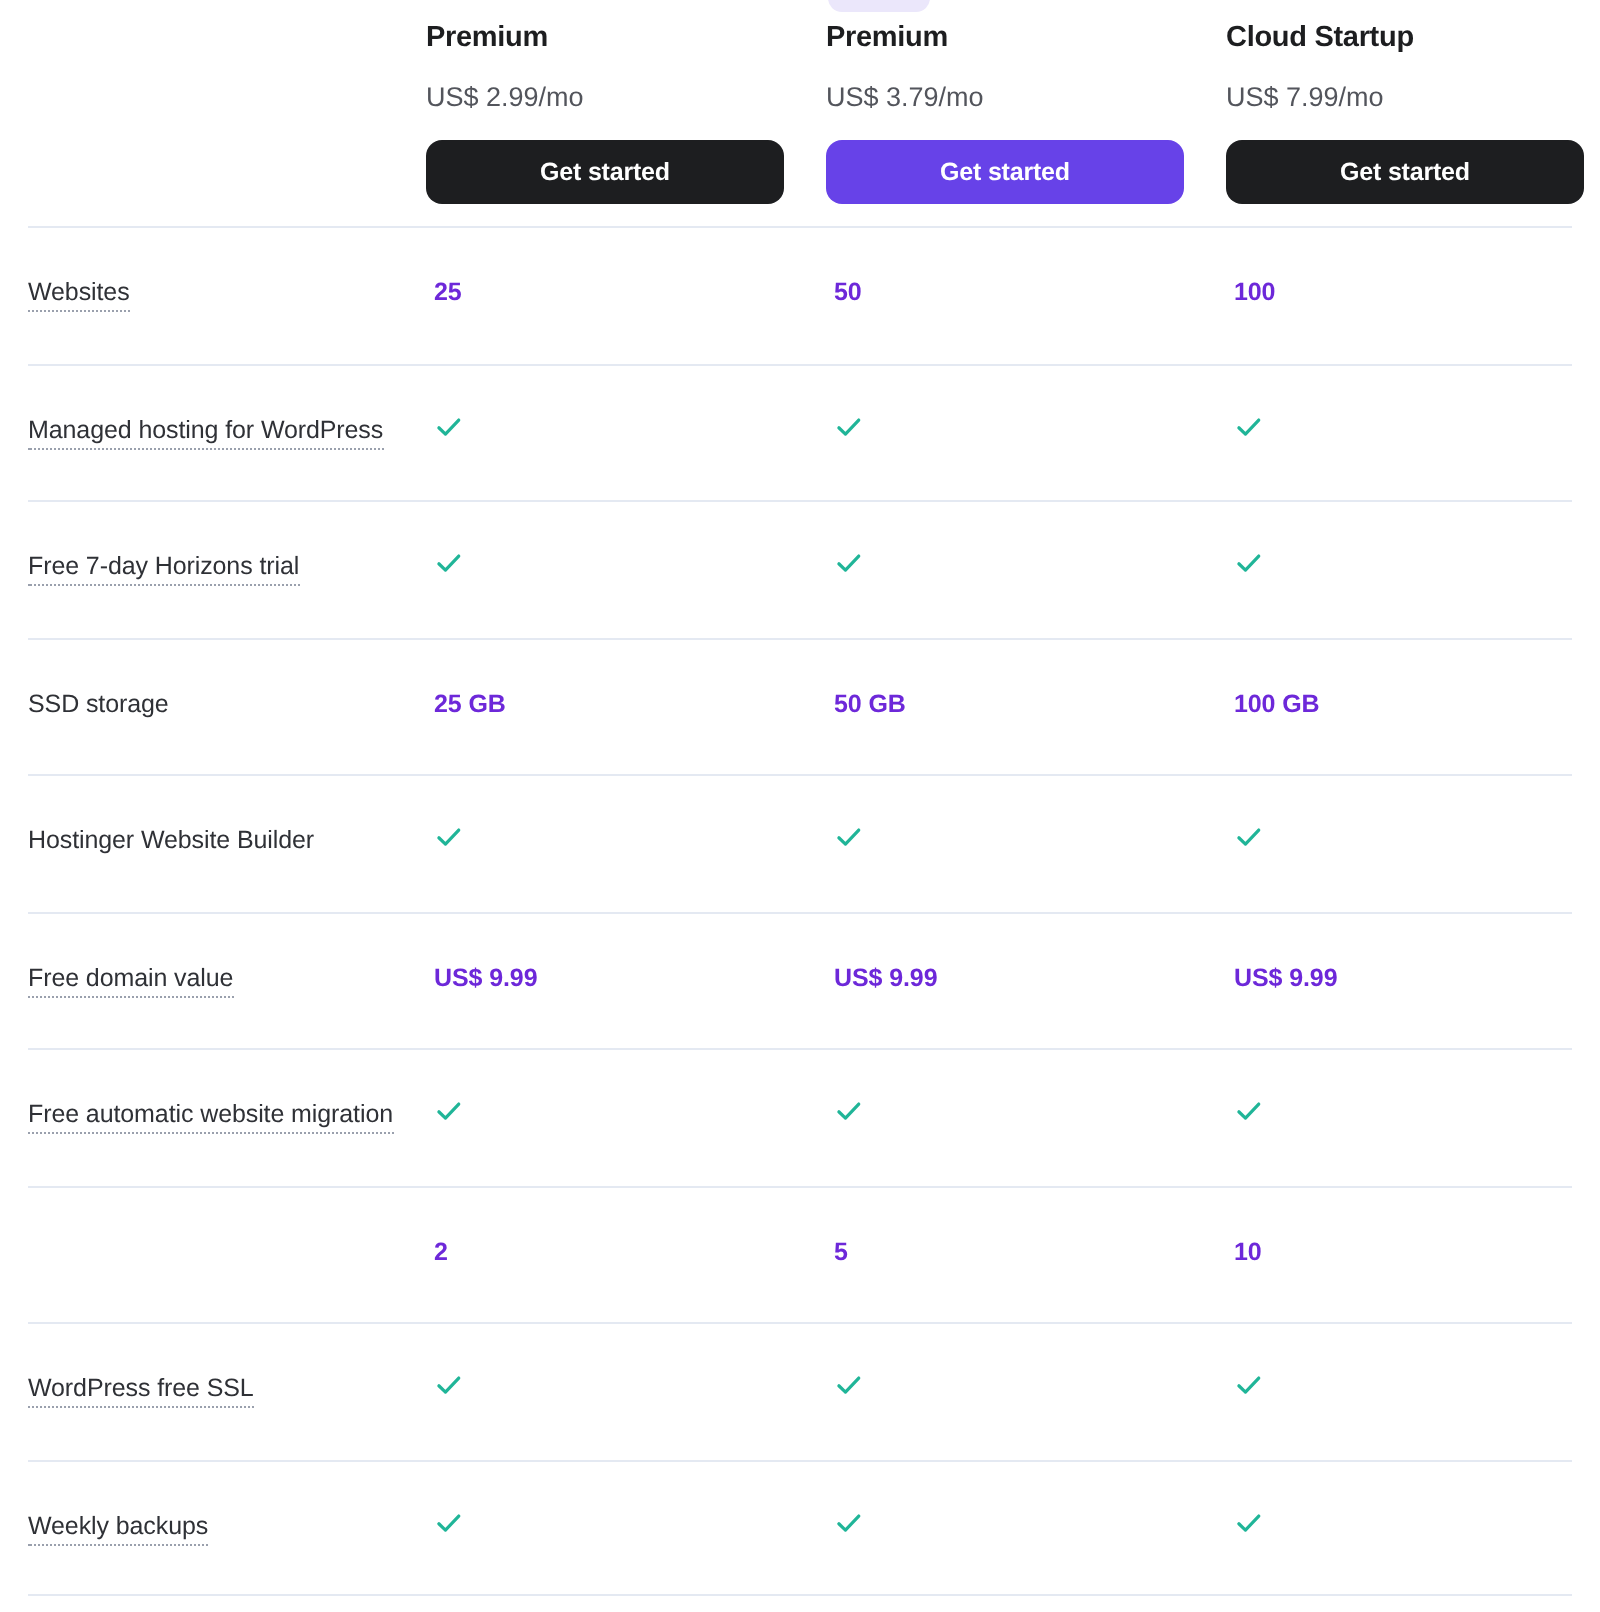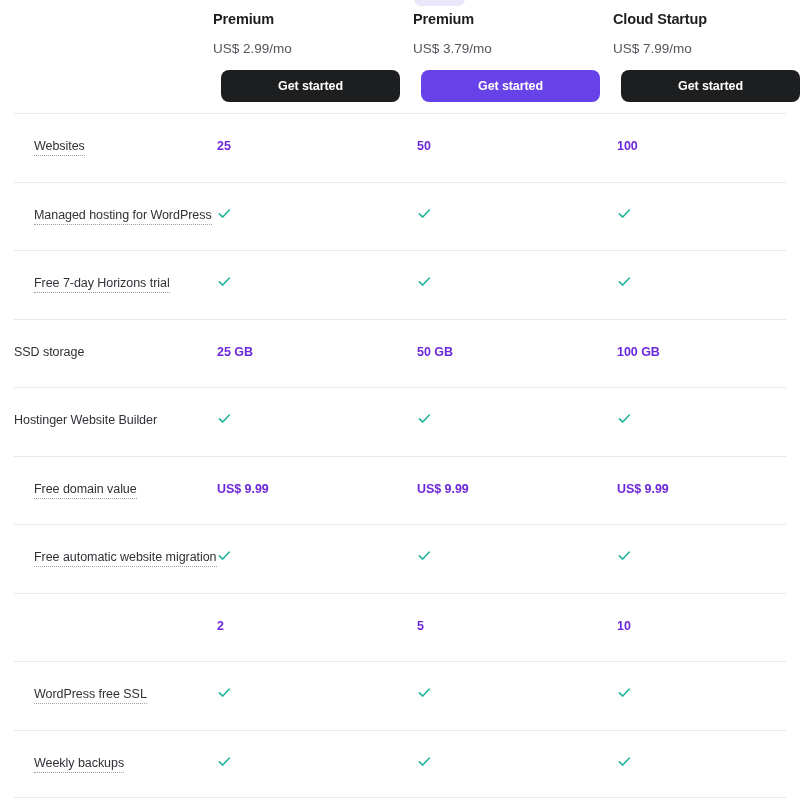--- a/index.html
+++ b/index.html
@@ -72,21 +72,21 @@
     left: 0;
     top: 41px;
     font-size: 13.5px;
     font-weight: normal;
     color: #53555c;
     white-space: nowrap;
   }
 
   .cta-button {
     position: absolute;
-    left: 8px;
+    left: 0;
     top: 70px;
     width: 179px;
     height: 32px;
     border: none;
     border-radius: 8px;
     font-family: "Liberation Sans", sans-serif;
     font-size: 12.5px;
     font-weight: bold;
     letter-spacing: -0.1px;
     color: #ffffff;
@@ -119,21 +119,20 @@
     top: 26px;
     font-size: 12.5px;
     color: #2f3136;
     white-space: nowrap;
     letter-spacing: -0.05px;
   }
   .feature-label.tooltip {
     border-bottom: 1px dotted #9aa0ad;
     padding-bottom: 2px;
     cursor: help;
-    margin-left: 20px;
   }
 
   .cell {
     position: absolute;
     top: 26px;
     font-size: 12.5px;
     color: #6d28d9;
     white-space: nowrap;
     letter-spacing: -0.05px;
     font-weight: bold;

